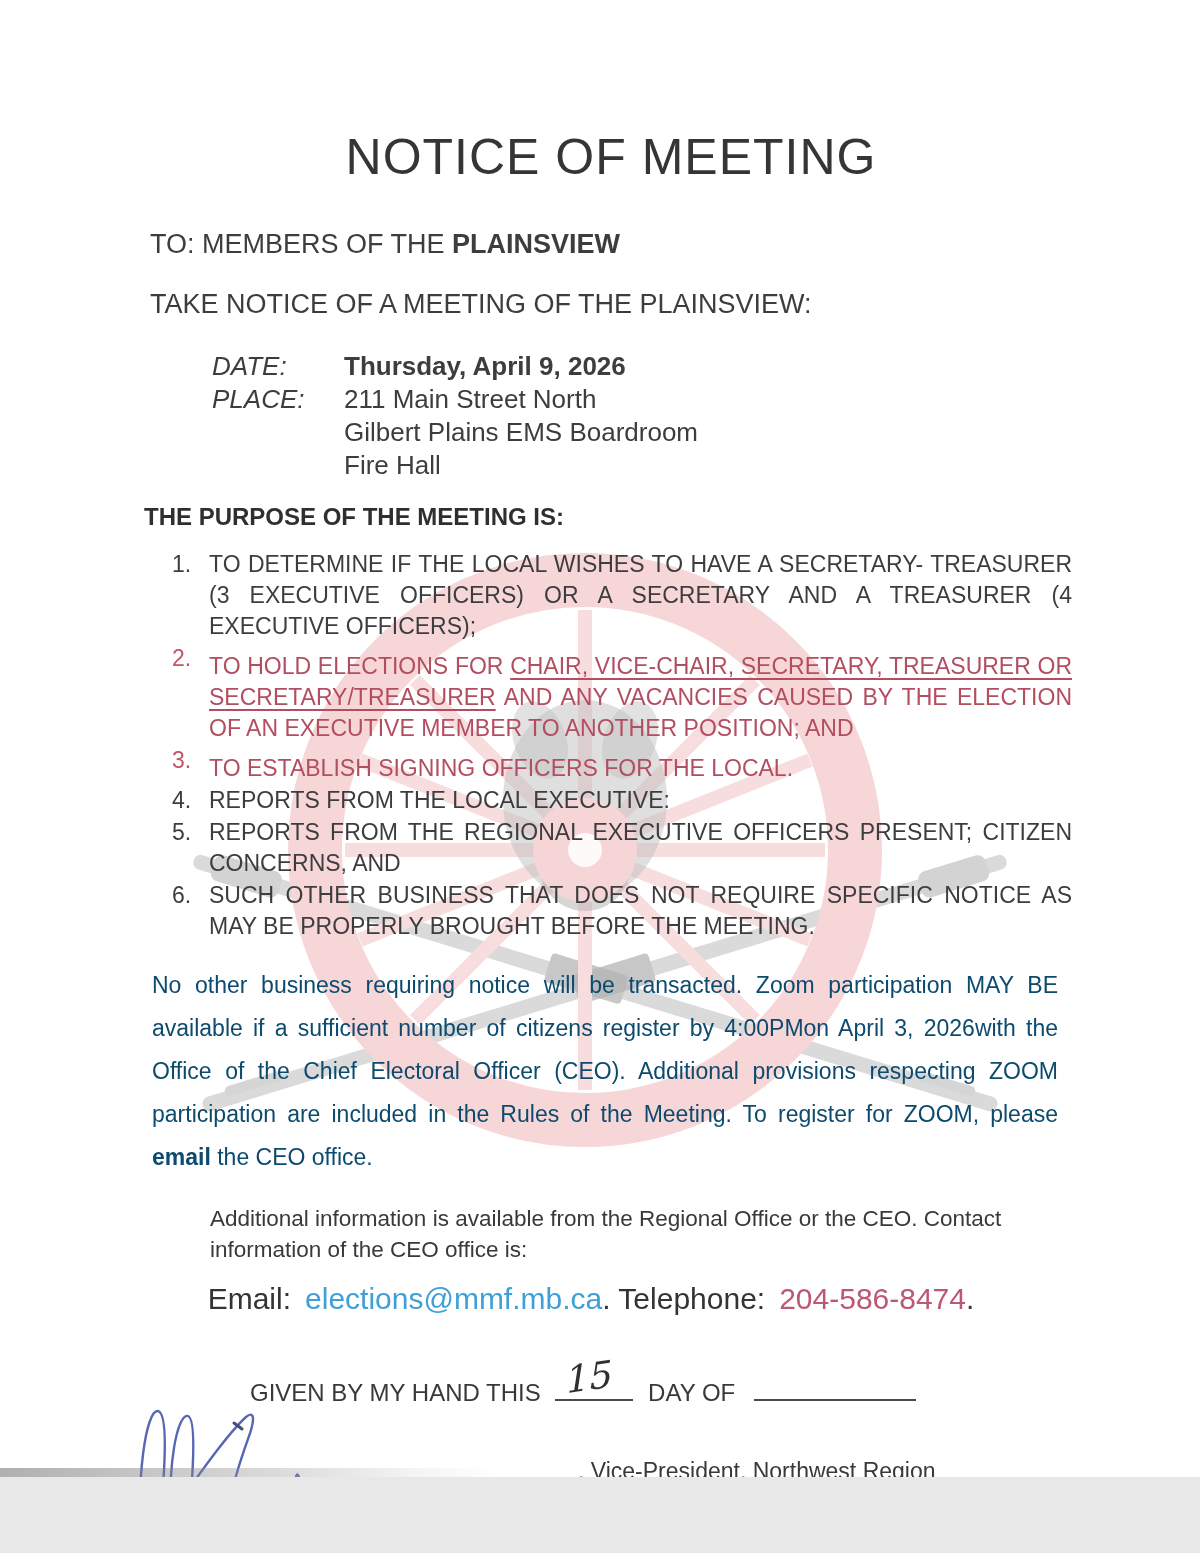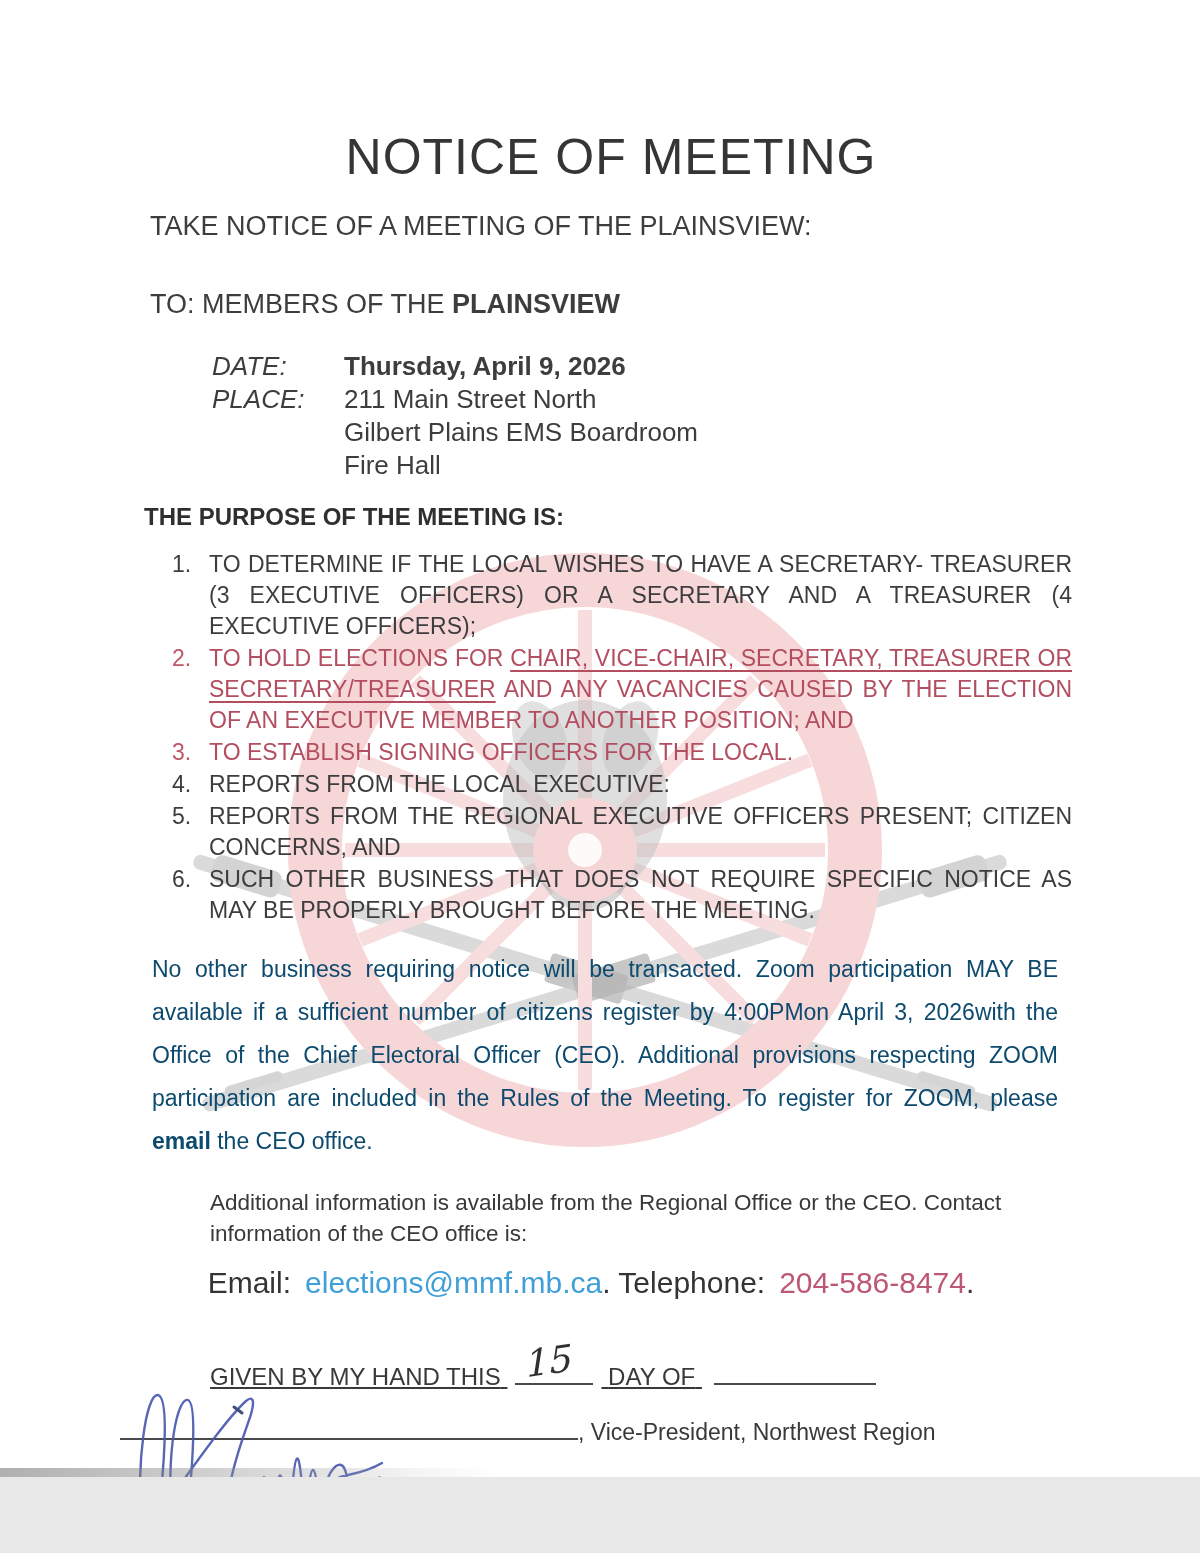--- a/index.html
+++ b/index.html
@@ -28,39 +28,39 @@
   .details .val{}
   
   .purpose{margin:20px 0 0 -6px;font-size:24px;font-weight:bold;color:#2f2f31;line-height:30px;}
   .agenda{margin-top:17px;}
   .agenda-item{display:flex;font-size:23px;line-height:31px;margin:0 0 1px 22px;}
   .agenda-item .num{width:37px;flex:0 0 37px;}
   .agenda-item .agenda-body{flex:1;text-align:justify;}
   .tone-dark .num{color:#3d3d3f;}
   .tone-dark .agenda-body{color:#3d3d3f;}
   .tone-red .num{color:#c05565;}
-  .tone-red .agenda-body{color:#b34e60;}
+  .tone-red .agenda-body{color:#b34e60;margin-top:8px;}
   .tone-red .u{text-decoration-color:#b34e60;}
   
   .closing{margin:22px 14px 0 2px;font-size:23px;line-height:43px;
     text-align:justify;color:#0c4a6e;}
   
   .note{margin:24px 60px 0 60px;font-size:22.5px;line-height:31px;text-align:left;color:#39393b;}
   .contact{margin:17px 40px 0 0;font-size:30px;text-align:center;color:#343436;}
   .contact .gap{display:inline-block;width:14px;}
   
   .sign-block{position:relative;margin-top:57px;height:260px;}
-  .given-line{margin-left:60px;font-size:24px;color:#39393b;white-space:nowrap;text-decoration:underline;}
+  .given-line{margin-left:100px;font-size:24px;color:#39393b;white-space:nowrap;}
   .fill-line{display:inline-block;border-bottom:2px solid #4a4a4c;vertical-align:baseline;}
   .day-line{width:78px;position:relative;margin:0 8px;height:26px;}
   .hand-day{position:absolute;left:12px;bottom:-3px;font-family:"DejaVu Serif",serif;
     font-style:italic;font-size:37px;color:#303032;
     transform:rotate(-8deg) skewX(-6deg);transform-origin:bottom left;}
   .month-line{width:162px;margin-left:12px;height:26px;}
-  .signer-line{margin-top:23px;font-size:23px;color:#39393b;white-space:nowrap;}
+  .signer-line{margin-top:46px;font-size:23px;color:#39393b;white-space:nowrap;}
   .sig-blank{width:458px;margin-left:-30px;height:24px;}
   .signature-svg{position:absolute;left:-22px;top:-2px;z-index:3;}
   
   .scan-bar{position:absolute;z-index:4;left:0;bottom:0;width:500px;height:9px;
     background:linear-gradient(to right,rgba(110,110,112,.55),rgba(150,150,152,.35) 55%,rgba(180,180,182,.12) 85%,transparent);}
 </style>
 </head>
 <body>
 
 <div class="page">
@@ -99,23 +99,23 @@
 
       <circle cx="585" cy="850" r="52" fill="#eeacb1"></circle>
       <circle cx="585" cy="850" r="17" fill="#ffffff" opacity="0.9"></circle>
     </g>
   </svg>
 
   <div class="content">
 
     <h1 class="doc-title">NOTICE OF MEETING</h1>
 
+    <div class="line to-line"><span>TO: MEMBERS OF THE </span><span class="b">PLAINSVIEW</span></div>
+
     <div class="line take-notice">TAKE NOTICE OF A MEETING OF THE PLAINSVIEW:</div>
-
-    <div class="line to-line"><span>TO: MEMBERS OF THE </span><span class="b">PLAINSVIEW</span></div>
 
     <div class="details">
         <div class="row">
           <span class="lbl">DATE:</span>
           <span class="val b">Thursday, April 9, 2026</span>
         </div>
         <div class="row">
           <span class="lbl">PLACE:</span>
           <span class="val">211 Main Street North</span>
         </div>

